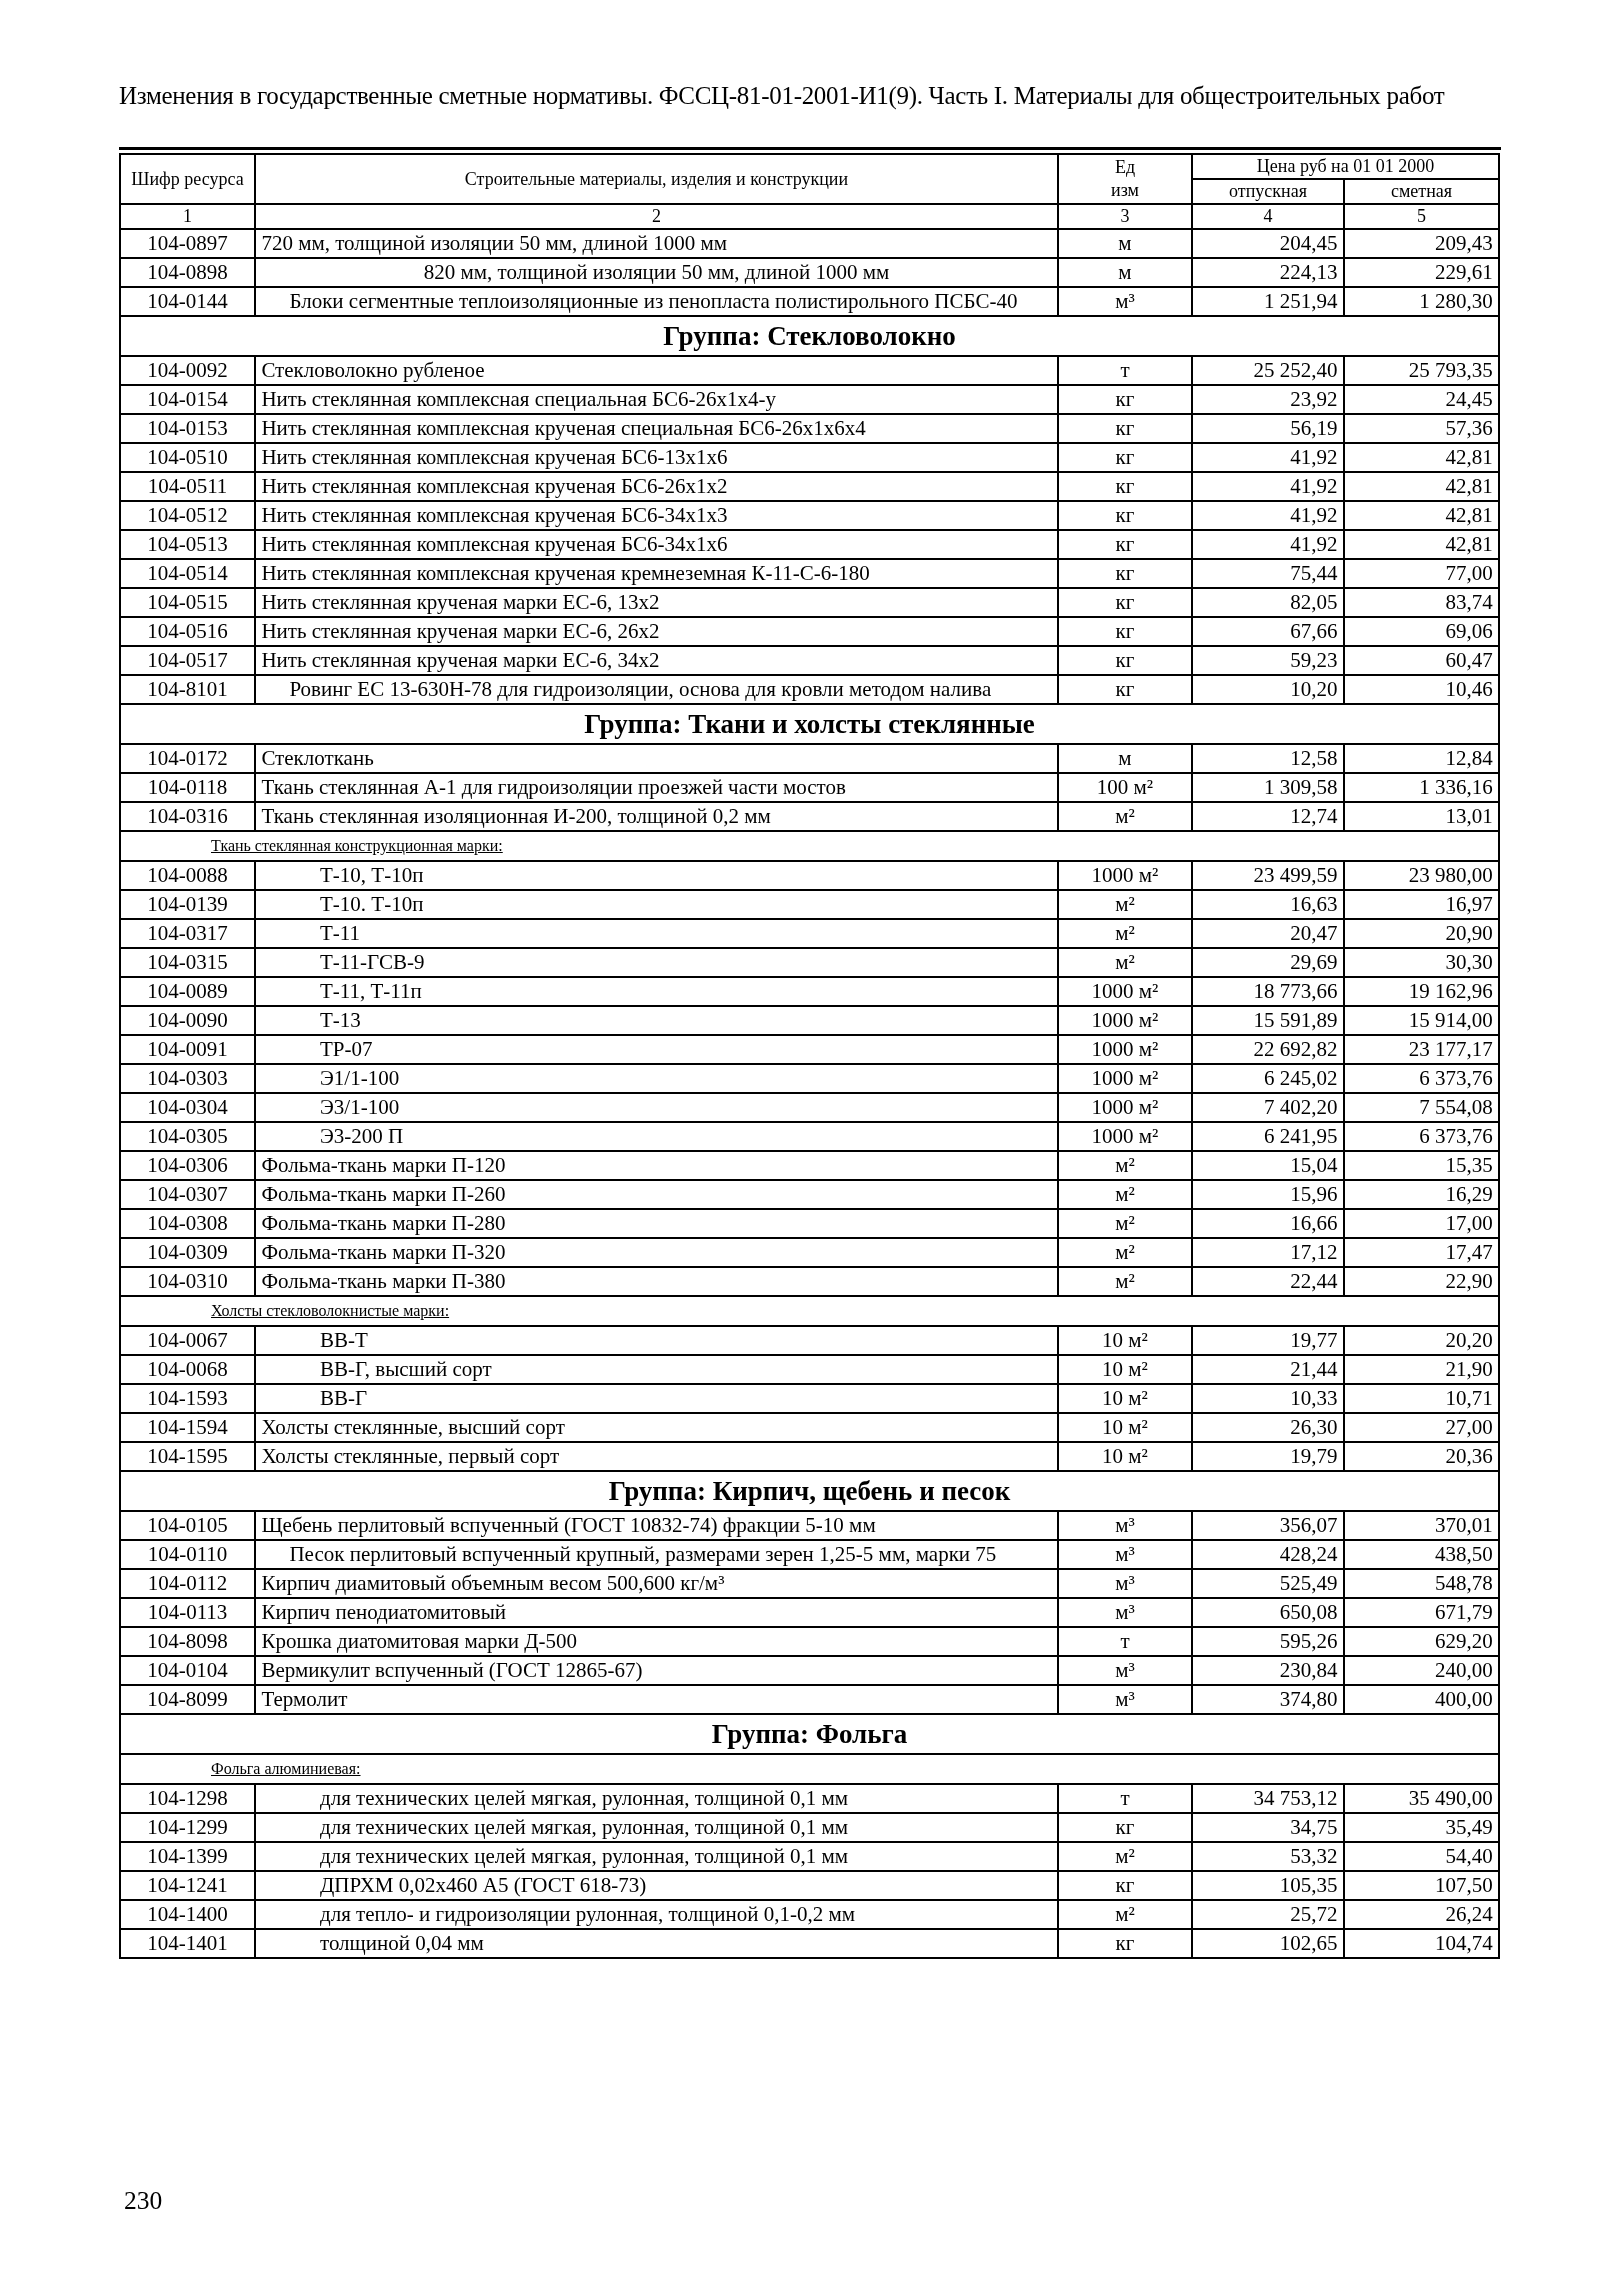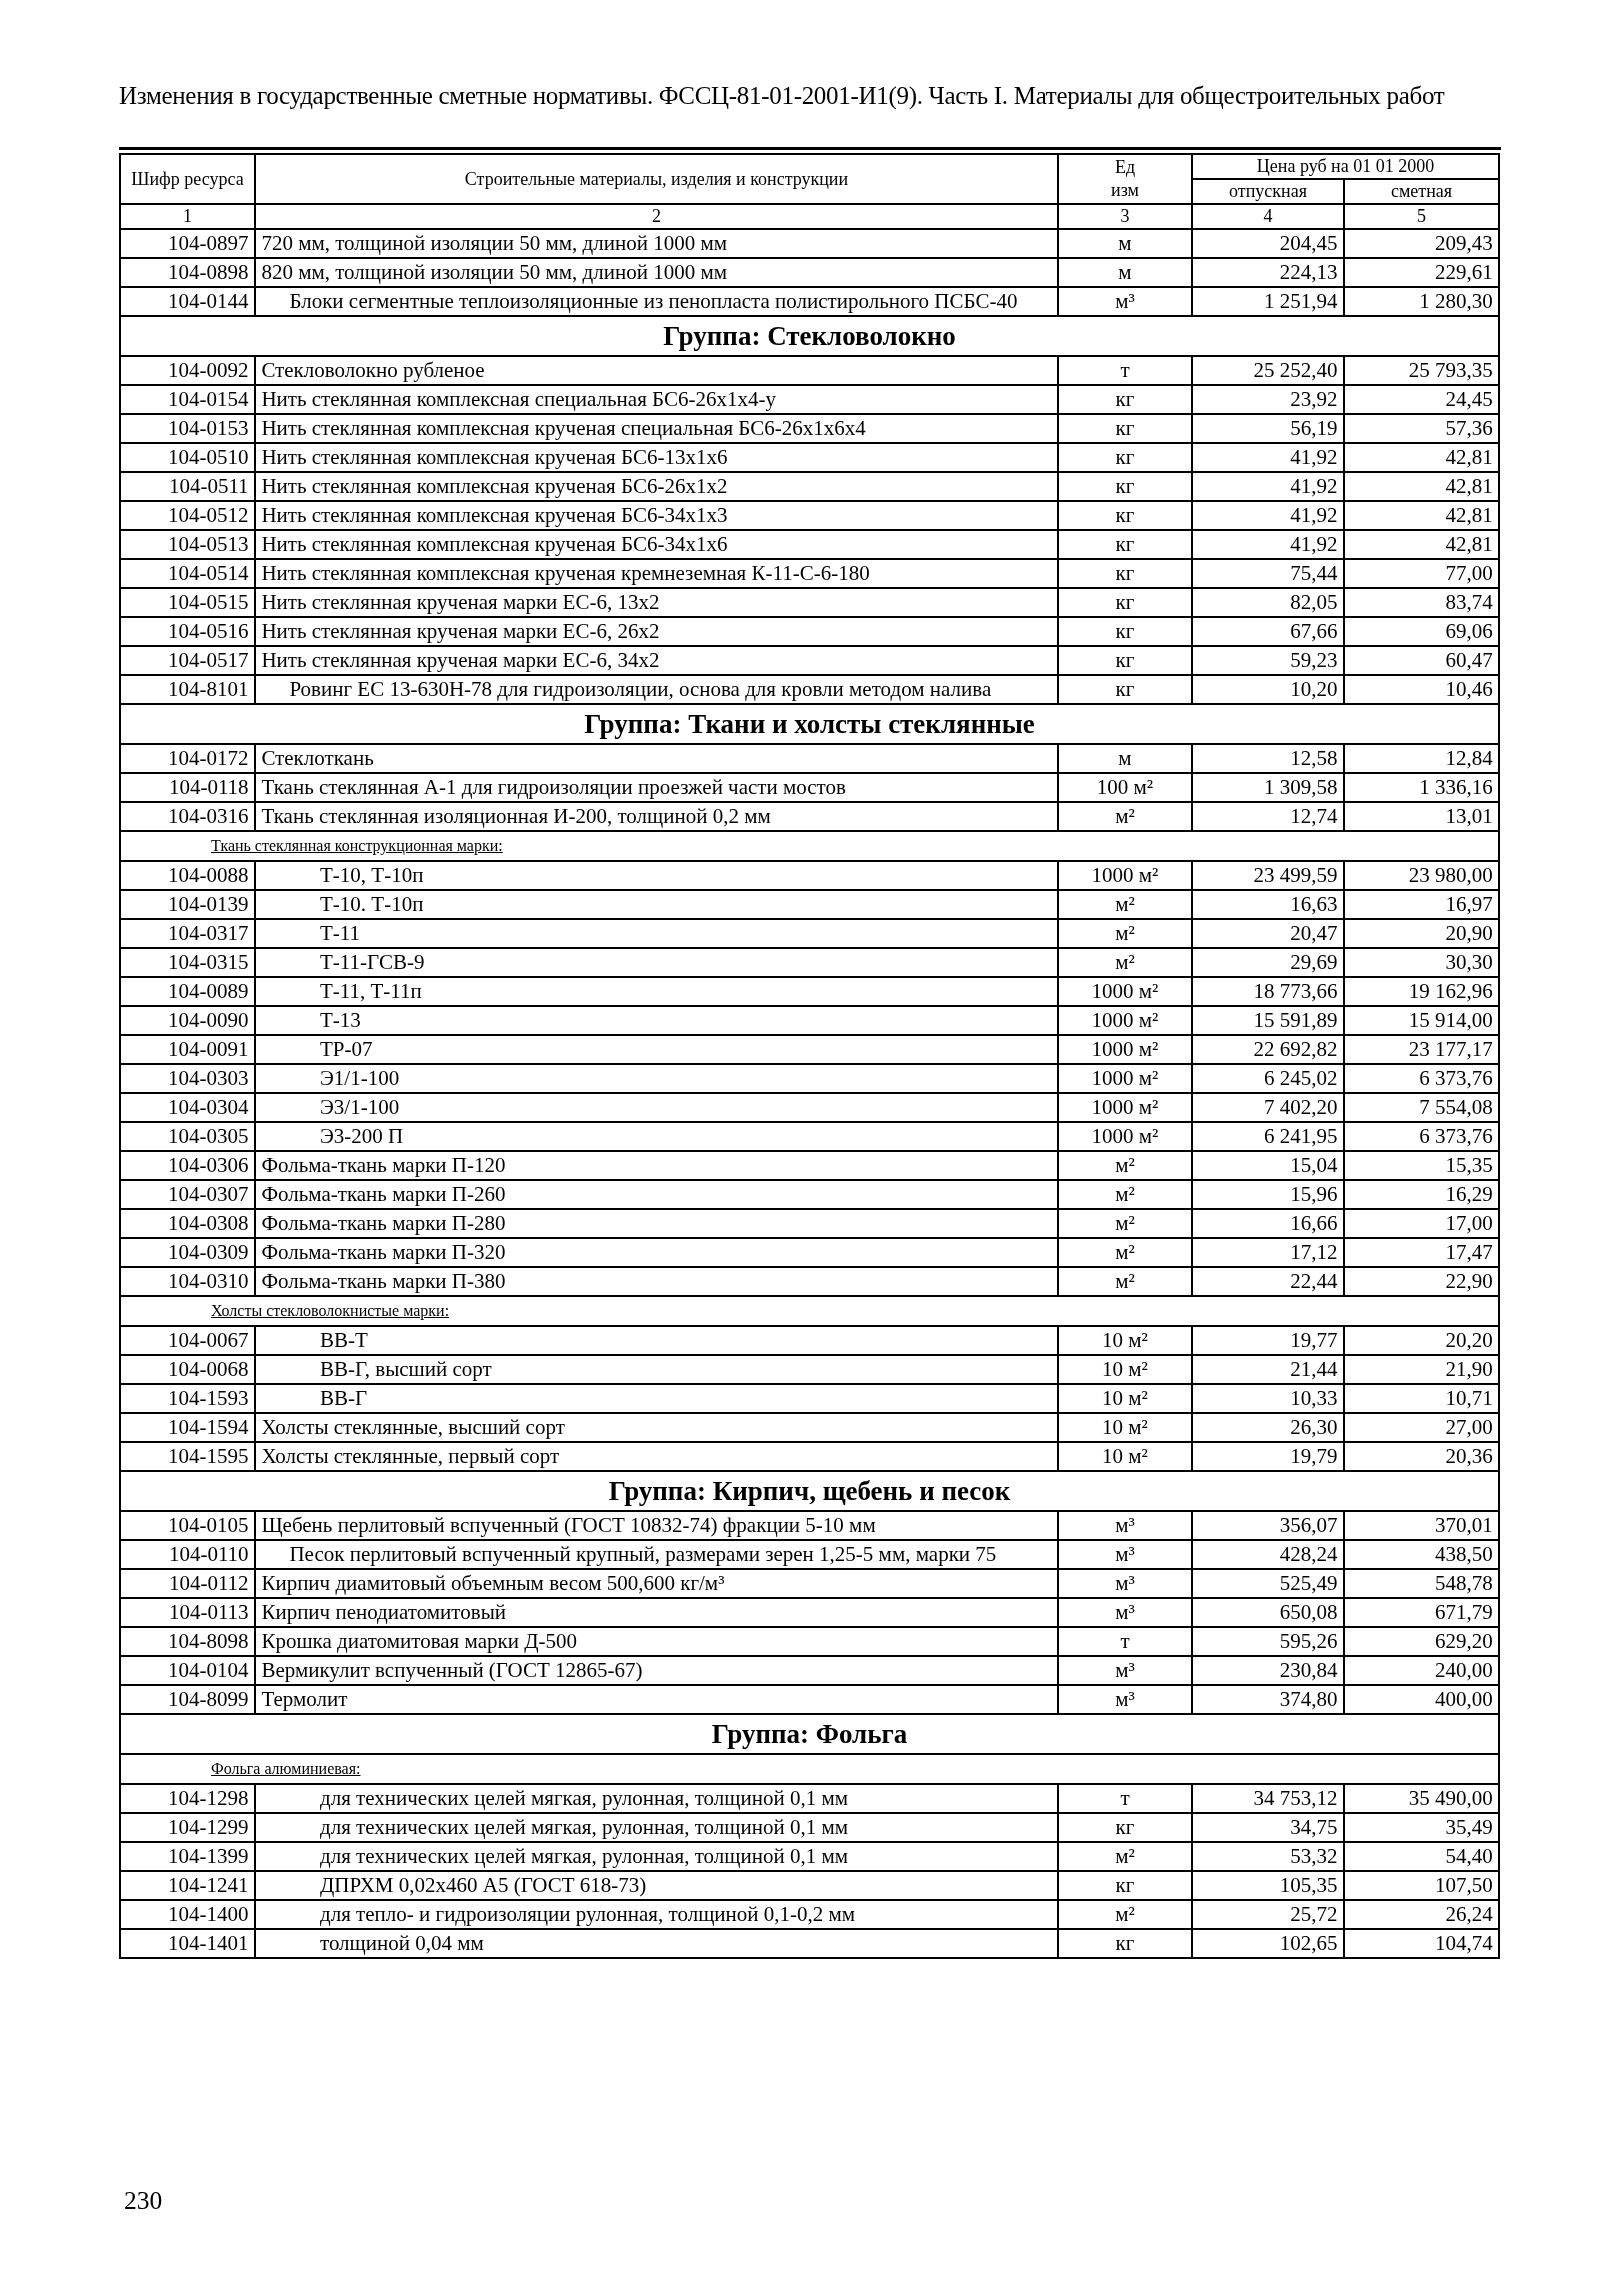--- a/index.html
+++ b/index.html
@@ -13,21 +13,21 @@
     position: absolute; left: 119px; top: 153px;
     border-collapse: collapse; table-layout: fixed; width: 1379px;
   }
   table.mat td, table.mat th {
     border: 2px solid #000; padding: 0 5.4px; font-size: 21px; line-height: 27px;
     font-weight: normal; vertical-align: top; white-space: nowrap; overflow: hidden;
   }
   table.mat th { text-align: center; vertical-align: middle; font-size: 18px; line-height: 23px; }
   col.c1 { width: 135px; } col.c2 { width: 803px; } col.c3 { width: 134px; } col.c4 { width: 152px; } col.c5 { width: 155px; }
   tr.numrow td { text-align: center; font-size: 18px; line-height: 23px; }
-  td.code { text-align: right; padding-left: 4px; }
+  td.code { text-align: center; padding-left: 4px; }
   td.desc { padding-left: 34px; }
   td.desc.wrap { white-space: normal; text-indent: 0; padding-left: 13.4px; }
   td.desc.sub { padding-left: 64px; }
   td.unit { text-align: center; }
   td.num { text-align: right; padding-right: 17.4px; }
   tr.group td { text-align: center; font-weight: bold; font-size: 27px; line-height: 38px; }
   tr.subhead td { padding-left: 90px; font-size: 16px; line-height: 28px; text-decoration: underline; }
   .page-number { position: absolute; left: 124px; top: 2186px; font-size: 25.5px; }
 </style>
 </head>
@@ -66,21 +66,21 @@
   <tbody id="table-body">
       <tr>
         <td class="code">104-0897</td>
         <td class="desc" style="">720 мм, толщиной изоляции 50 мм, длиной 1000 мм</td>
         <td class="unit">м</td>
         <td class="num">204,45</td>
         <td class="num">209,43</td>
       </tr>
       <tr>
         <td class="code">104-0898</td>
-        <td class="desc" style="">820 мм, толщиной изоляции 50 мм, длиной 1000 мм</td>
+        <td class="desc" style=" text-align: center;">820 мм, толщиной изоляции 50 мм, длиной 1000 мм</td>
         <td class="unit">м</td>
         <td class="num">224,13</td>
         <td class="num">229,61</td>
       </tr>
       <tr>
         <td class="code">104-0144</td>
         <td class="desc wrap" style="text-indent: 20px;">Блоки сегментные теплоизоляционные из пенопласта полистирольного ПСБС-40</td>
         <td class="unit">м³</td>
         <td class="num">1 251,94</td>
         <td class="num">1 280,30</td>

